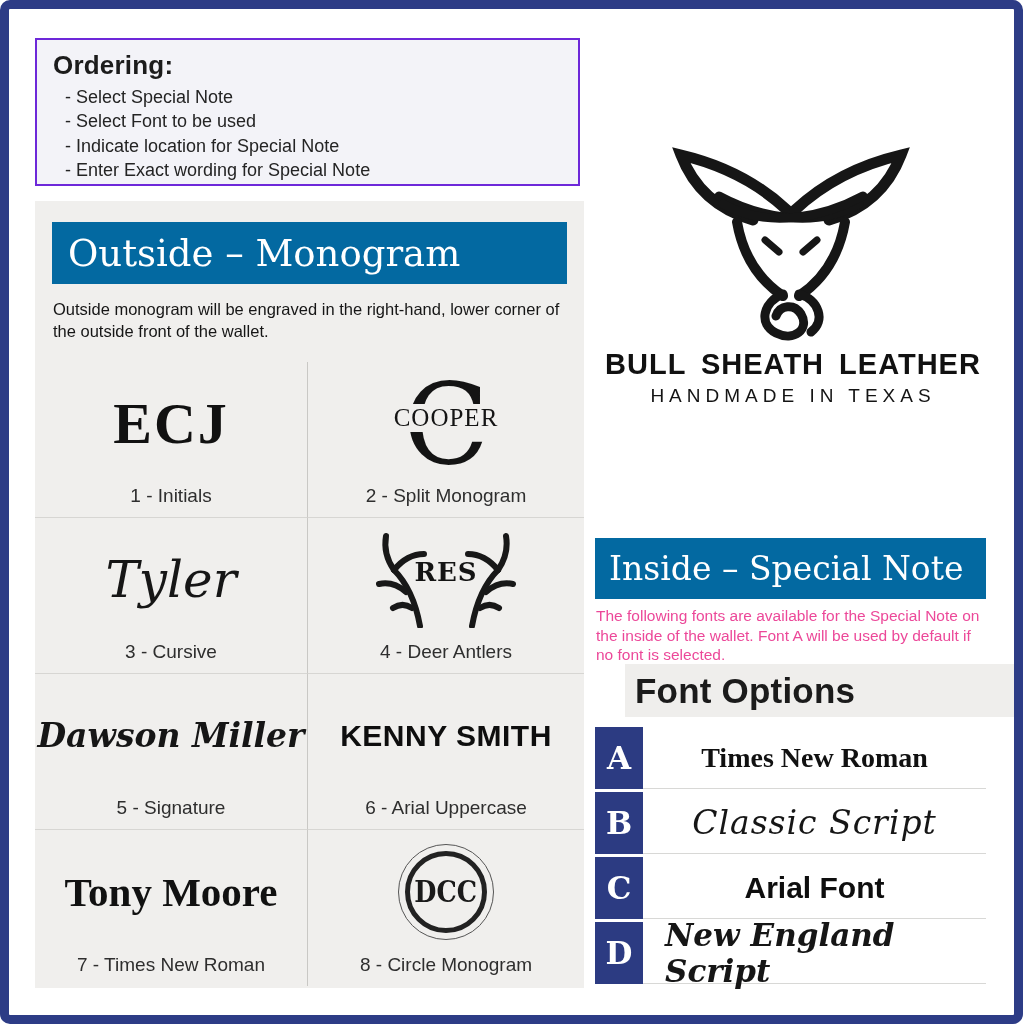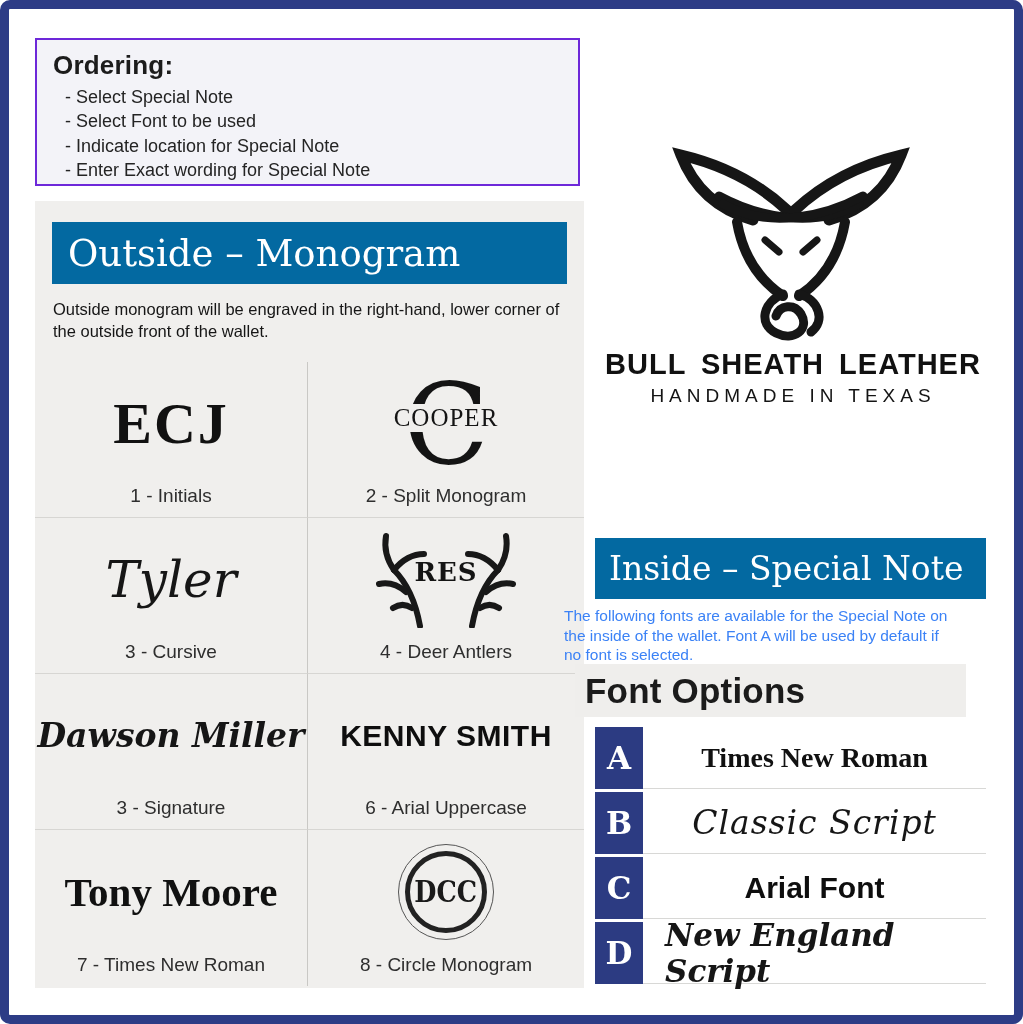--- a/index.html
+++ b/index.html
@@ -67,23 +67,23 @@
   .circle-inner span{font-family:"DejaVu Serif", serif;font-weight:800;font-size:29px;color:#1a1a1a;transform:scaleX(.88);}
 
   
   .bull-logo{position:absolute;left:652px;top:146px;width:278px;height:200px;}
   .brand-name{position:absolute;left:598px;top:348px;width:390px;text-align:center;
     font-size:29px;font-weight:bold;letter-spacing:1px;color:#111;word-spacing:6px;white-space:nowrap;}
   .brand-tagline{position:absolute;left:598px;top:385px;width:390px;text-align:center;
     font-size:19px;letter-spacing:5px;color:#141414;white-space:nowrap;}
 
   .banner-inside{position:absolute;left:595px;top:538px;width:391px;height:61px;font-size:33px;padding-left:14px;box-sizing:border-box;}
-  .inside-desc{position:absolute;left:564px;top:606px;width:395px;font-size:15.5px;line-height:1.27;color:#3b82f6;}
+  .inside-desc{position:absolute;left:596px;top:606px;width:395px;font-size:15.5px;line-height:1.27;color:#ec4899;}
   .font-options-band{
-    position:absolute;left:575px;top:664px;width:391px;height:53px;background:#efeeec;
+    position:absolute;left:625px;top:664px;width:391px;height:53px;background:#efeeec;
     display:flex;align-items:center;padding-left:10px;box-sizing:border-box;
     font-size:35px;font-weight:bold;color:#1b1b1b;letter-spacing:.2px;
   }
   .font-table{position:absolute;left:595px;top:727px;width:391px;}
   .font-row{display:flex;align-items:stretch;height:62px;margin-bottom:3px;}
   .font-key{
     width:48px;background:#2c3b82;color:#fff;display:flex;align-items:center;justify-content:center;
     font-family:"DejaVu Serif", serif;font-weight:bold;font-size:31px;flex:none;
   }
   .font-sample{flex:1;background:#ffffff;border-bottom:1px solid #d8d8d6;display:flex;align-items:center;justify-content:center;}
@@ -161,21 +161,21 @@
           <span class="antlers-text">RES</span>
         </span>
       </div>
       <div class="mono-label">4 - Deer Antlers</div>
     </div>
 
     <div class="mono-cell c1 hr">
       <div class="sample-area">
         <span class="s-signature">Dawson Miller</span>
       </div>
-      <div class="mono-label">3 - Signature</div>
+      <div class="mono-label">5 - Signature</div>
     </div>
 
     <div class="mono-cell hr">
       <div class="sample-area">
         <span class="s-arial">KENNY SMITH</span>
       </div>
       <div class="mono-label">6 - Arial Uppercase</div>
     </div>
 
     <div class="mono-cell c1">

